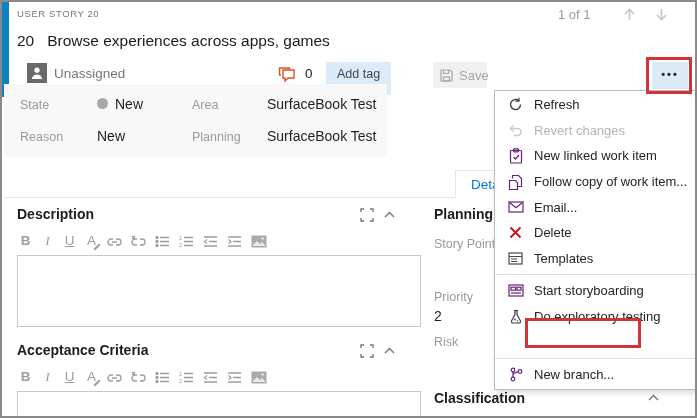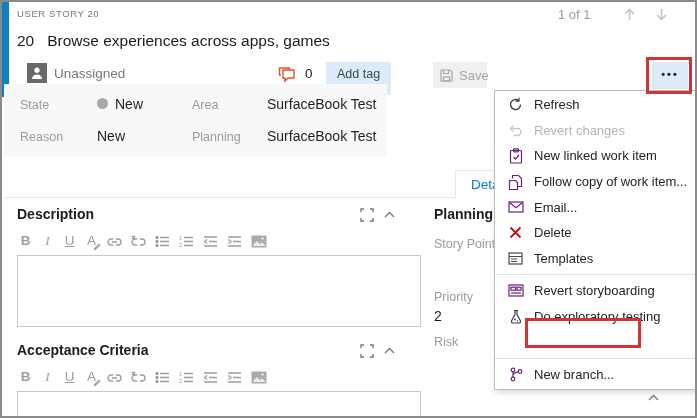--- a/index.html
+++ b/index.html
@@ -271,20 +271,21 @@
         </svg>
     </span>
   </div>
   <div class="abs rtebox rte-acc"></div>
 
   <div class="abs h2 plan-h">Planning</div>
   <span class="plabel" style="left:432px;top:235px">Story Points</span>
   <span class="plabel" style="left:432px;top:288px">Priority</span>
   <span class="pvalue" style="left:432px;top:306px">2</span>
   <span class="plabel" style="left:432px;top:333px">Risk</span>
+  <div class="abs h2 class-h">Classification</div>
   <div class="abs class-chev">
     <svg width="11" height="8" viewBox="0 0 11 8" fill="none" stroke="#767676" stroke-width="1.4">
       <path d="M1 6 L5.5 1.5 L10 6"></path>
       </svg>
   </div>
 
   <div class="abs menu">
     <div class="mi">
       <span class="mic">
         <svg width="15" height="15" viewBox="0 0 15 15" fill="none" stroke="#3b3b3b" stroke-width="1.4">
@@ -357,21 +358,21 @@
     <div class="msep"></div>
     <div class="mi">
       <span class="mic">
         <svg width="16" height="13" viewBox="0 0 16 13" fill="none" stroke="var(--c-menu-purple,#68217a)" stroke-width="1.2">
           <rect x="1" y="1" width="14" height="11"></rect>
             <rect x="3" y="3.2" width="4.5" height="3"></rect>
             <rect x="9" y="3.2" width="4" height="3"></rect>
             <path d="M3 9 h10"></path>
           </svg>
       </span>
-      <span class="mil">Revert storyboarding</span>
+      <span class="mil">Start storyboarding</span>
     </div>
     <div class="mi">
       <span class="mic">
         <svg width="14" height="15" viewBox="0 0 14 15" fill="none" stroke="#3f3f3f" stroke-width="1.2">
           <path d="M5 1.5 h4 M6 1.5 v4 L2.5 12 a1.5 1.5 0 0 0 1.4 2 h6.2 a1.5 1.5 0 0 0 1.4-2 L8 5.5 v-4"></path>
           <circle cx="6" cy="10.5" r="0.9" fill="var(--c-menu-purple,#68217a)" stroke="none"></circle>
           <circle cx="8.5" cy="12" r="0.7" fill="var(--c-menu-purple,#68217a)" stroke="none"></circle>
           </svg>
       </span>
       <span class="mil">Do exploratory testing</span>

